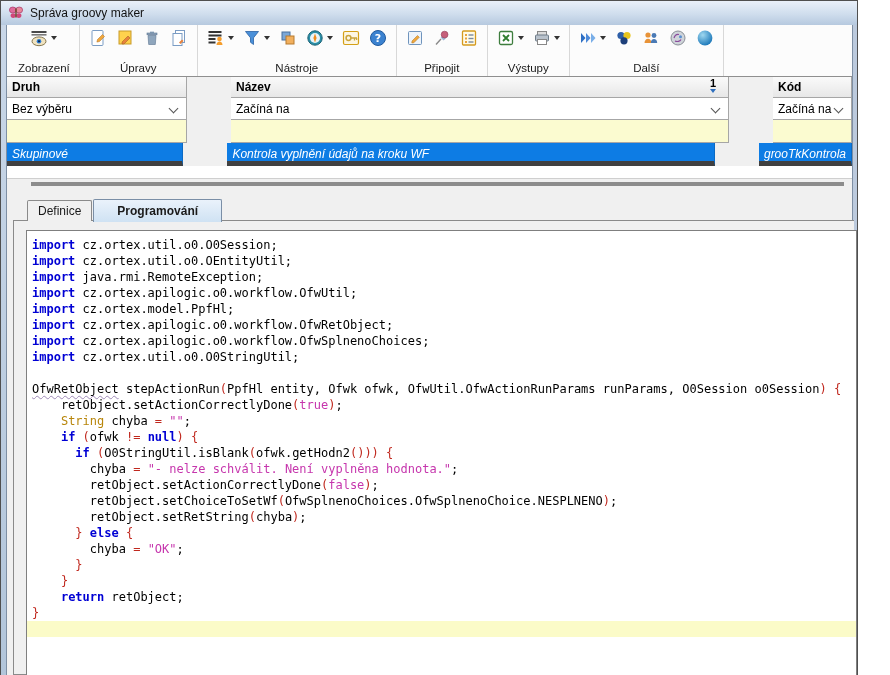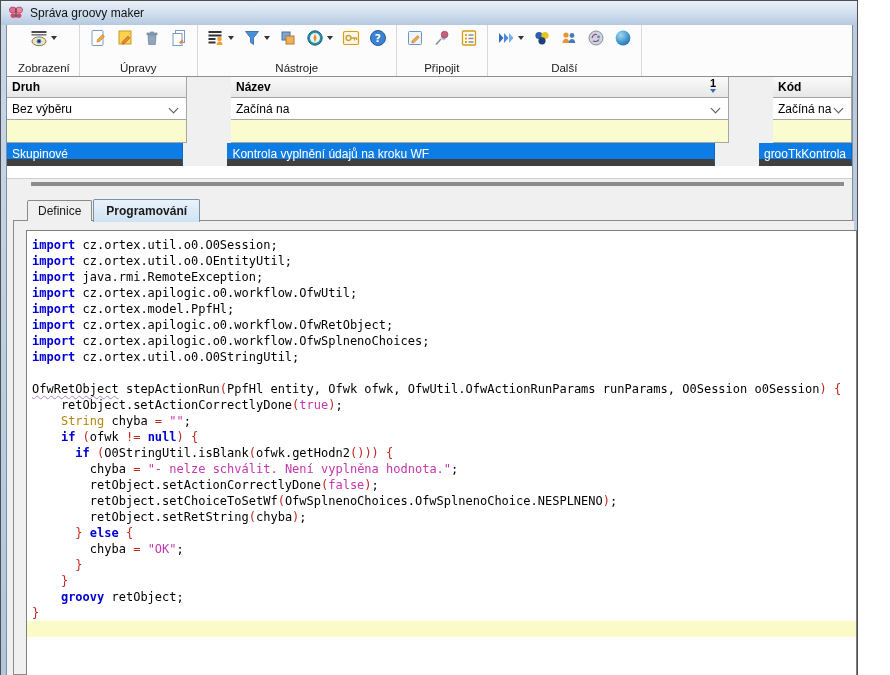--- a/index.html
+++ b/index.html
@@ -34,35 +34,35 @@
   .c0{width:180px;}.c1{width:498px;}.c2{flex:1;}
   .gh{box-sizing:border-box;height:21px;padding:3px 5px;font-weight:bold;position:relative;
     background:linear-gradient(#fafafa,#e7e7e7);border-right:1px solid #a6a6a6;border-bottom:1px solid #a6a6a6;}
   .gf{box-sizing:border-box;height:22px;padding:4px 5px;background:#fff;position:relative;
     border-right:1px solid #a6a6a6;border-bottom:1px solid #a6a6a6;}
   .chev{position:absolute;right:9px;top:7px;width:6px;height:6px;
     border-right:1.5px solid #555;border-bottom:1.5px solid #555;transform:rotate(45deg);}
   .gy{box-sizing:border-box;height:23px;background:#fbfbd0;
     border-right:1px solid #a6a6a6;border-bottom:1px solid #a6a6a6;}
   .grow .gcell{box-sizing:border-box;height:23px;padding:4px 5px;border-right:1px solid #a6a6a6;border-bottom:1px solid #a6a6a6;}
-  .grow.sel .gcell{background:#0d7ce4;color:#fff;border-right:1px solid #0b6ac4;border-bottom:7px solid #404040;}
+  .grow.sel .gcell{background:#0d7ce4;color:#fff;border-right:1px solid #0b6ac4;border-bottom:5px solid #404040;font-style:italic;}
   .sort{position:absolute;right:12px;top:2px;text-align:center;line-height:9px;}
   .sortnum{display:block;font-weight:bold;font-size:11px;}
   .sortarrow{display:block;margin:1px auto 0;width:0;height:0;
     border-left:3.5px solid transparent;border-right:3.5px solid transparent;border-top:4px solid #2f6fbe;}
   .gspacer{height:12px;background:#fff;border-bottom:1px solid #cfcfcf;}
   .hscroll{height:8px;position:relative;background:#f0f0f0;margin-top:1px;}
   .hthumb{position:absolute;left:24px;right:8px;top:2px;height:4px;background:#8c8c8c;}
   
   .tabpanel{position:absolute;top:172px;left:6px;right:-2px;bottom:0;display:flex;flex-direction:column;}
   .tabstrip{display:flex;align-items:flex-end;margin-left:14px;height:24px;position:relative;z-index:2;}
   .tab{font-size:12px;color:#1a1a1a;background:#f0f0f0;border:1px solid #8a8a8a;border-bottom:none;
     padding:3px 10px 3px;border-radius:2px 2px 0 0;margin-right:1px;}
   .tab.active{font-weight:bold;background:linear-gradient(#eaf2fb,#cfe2f3);border-color:#7a8ea6;
-    padding:4px 12px;margin-bottom:-1px;}
+    padding:4px 23px;margin-bottom:-1px;}
   .panelbox{flex:1;position:relative;border:1px solid #8a8a8a;border-right:none;background:#f0f0f0;margin-top:-1px;padding-left:10px;}
   .editor{position:absolute;top:9px;left:12px;right:-3px;bottom:-3px;background:#fff;border:1px solid #7f7f7f;
     overflow:hidden;padding:6px 0 0 5px;
     font-family:"DejaVu Sans Mono","Liberation Mono",monospace;font-size:12px;line-height:16px;}
   .code-line{white-space:pre;height:16px;}
   .code-line.hl{background:#fbfbc8;margin-left:-5px;padding-left:5px;margin-right:0;}
   .tok-kw{color:#0000d4;font-weight:bold;}
   .tok-ty{color:#b8860b;}
   .tok-st{color:#c636ad;}
   .tok-pu{color:#c0281e;}
@@ -240,20 +240,44 @@
               </span>
             </span>
           </div>
           <div class="tlabel">Připojit</div>
         </div>
         <div class="tgroup">
           <div class="ticons">
             <span class="tbtn">
               <span class="ticon">
                 <svg viewBox="0 0 18 18">
+                  <rect x="2.5" y="2.5" width="13" height="13" rx="1.5" fill="#fff" stroke="#3e7d3e" stroke-width="1.3"></rect>
+                  <path d="M6 6l6 6M12 6l-6 6" stroke="#2f7d2f" stroke-width="1.8"></path>
+                </svg>
+              </span>
+              <span class="caret"></span>
+            </span>
+            <span class="tbtn">
+              <span class="ticon">
+                <svg viewBox="0 0 18 18">
+                  <rect x="4.5" y="2.5" width="9" height="4" fill="#dcdcdc" stroke="#888"></rect>
+                  <rect x="2.5" y="6" width="13" height="6" rx="1" fill="#b9c2cc" stroke="#6f7d8a"></rect>
+                  <rect x="4.5" y="10.5" width="9" height="5" fill="#fff" stroke="#888"></rect>
+                </svg>
+              </span>
+              <span class="caret"></span>
+            </span>
+          </div>
+          <div class="tlabel">Výstupy</div>
+        </div>
+        <div class="tgroup">
+          <div class="ticons">
+            <span class="tbtn">
+              <span class="ticon">
+                <svg viewBox="0 0 18 18">
                   <path d="M2 4l4.5 5L2 14Z" fill="#2e6fc4"></path>
                   <path d="M7 4l4.5 5L7 14Z" fill="#4d8ad9"></path>
                   <path d="M12 4l4.5 5L12 14Z" fill="#79aee8"></path>
                 </svg>
               </span>
               <span class="caret"></span>
             </span>
             <span class="tbtn">
               <span class="ticon">
                 <svg viewBox="0 0 18 18">
@@ -366,20 +390,20 @@
             <div class="code-line"><span class="tok-pl">    </span><span class="tok-kw">if</span><span class="tok-pl"> </span><span class="tok-pu">(</span><span class="tok-pl">ofwk </span><span class="tok-pu">!=</span><span class="tok-pl"> </span><span class="tok-kw">null</span><span class="tok-pu">)</span><span class="tok-pl"> </span><span class="tok-pu">{</span></div>
             <div class="code-line"><span class="tok-pl">      </span><span class="tok-kw">if</span><span class="tok-pl"> </span><span class="tok-pu">(</span><span class="tok-pl">O0StringUtil.isBlank</span><span class="tok-pu">(</span><span class="tok-pl">ofwk.getHodn2</span><span class="tok-pu">()))</span><span class="tok-pl"> </span><span class="tok-pu">{</span></div>
             <div class="code-line"><span class="tok-pl">        chyba </span><span class="tok-pu">=</span><span class="tok-pl"> </span><span class="tok-st">"- nelze schválit. Není vyplněna hodnota."</span><span class="tok-pl">;</span></div>
             <div class="code-line"><span class="tok-pl">        retObject.setActionCorrectlyDone</span><span class="tok-pu">(</span><span class="tok-st">false</span><span class="tok-pu">)</span><span class="tok-pl">;</span></div>
             <div class="code-line"><span class="tok-pl">        retObject.setChoiceToSetWf</span><span class="tok-pu">(</span><span class="tok-pl">OfwSplnenoChoices.OfwSplnenoChoice.NESPLNENO</span><span class="tok-pu">)</span><span class="tok-pl">;</span></div>
             <div class="code-line"><span class="tok-pl">        retObject.setRetString</span><span class="tok-pu">(</span><span class="tok-pl">chyba</span><span class="tok-pu">)</span><span class="tok-pl">;</span></div>
             <div class="code-line"><span class="tok-pl">      </span><span class="tok-pu">}</span><span class="tok-pl"> </span><span class="tok-kw">else</span><span class="tok-pl"> </span><span class="tok-pu">{</span></div>
             <div class="code-line"><span class="tok-pl">        chyba </span><span class="tok-pu">=</span><span class="tok-pl"> </span><span class="tok-st">"OK"</span><span class="tok-pl">;</span></div>
             <div class="code-line"><span class="tok-pl">      </span><span class="tok-pu">}</span></div>
             <div class="code-line"><span class="tok-pl">    </span><span class="tok-pu">}</span></div>
-            <div class="code-line"><span class="tok-pl">    </span><span class="tok-kw">groovy</span><span class="tok-pl"> retObject;</span></div>
+            <div class="code-line"><span class="tok-pl">    </span><span class="tok-kw">return</span><span class="tok-pl"> retObject;</span></div>
             <div class="code-line"><span class="tok-pu">}</span></div>
             <div class="code-line hl"></div>
           </div>
       </div>
     </div>
   </div>
 </div>
 
 </body></html>

